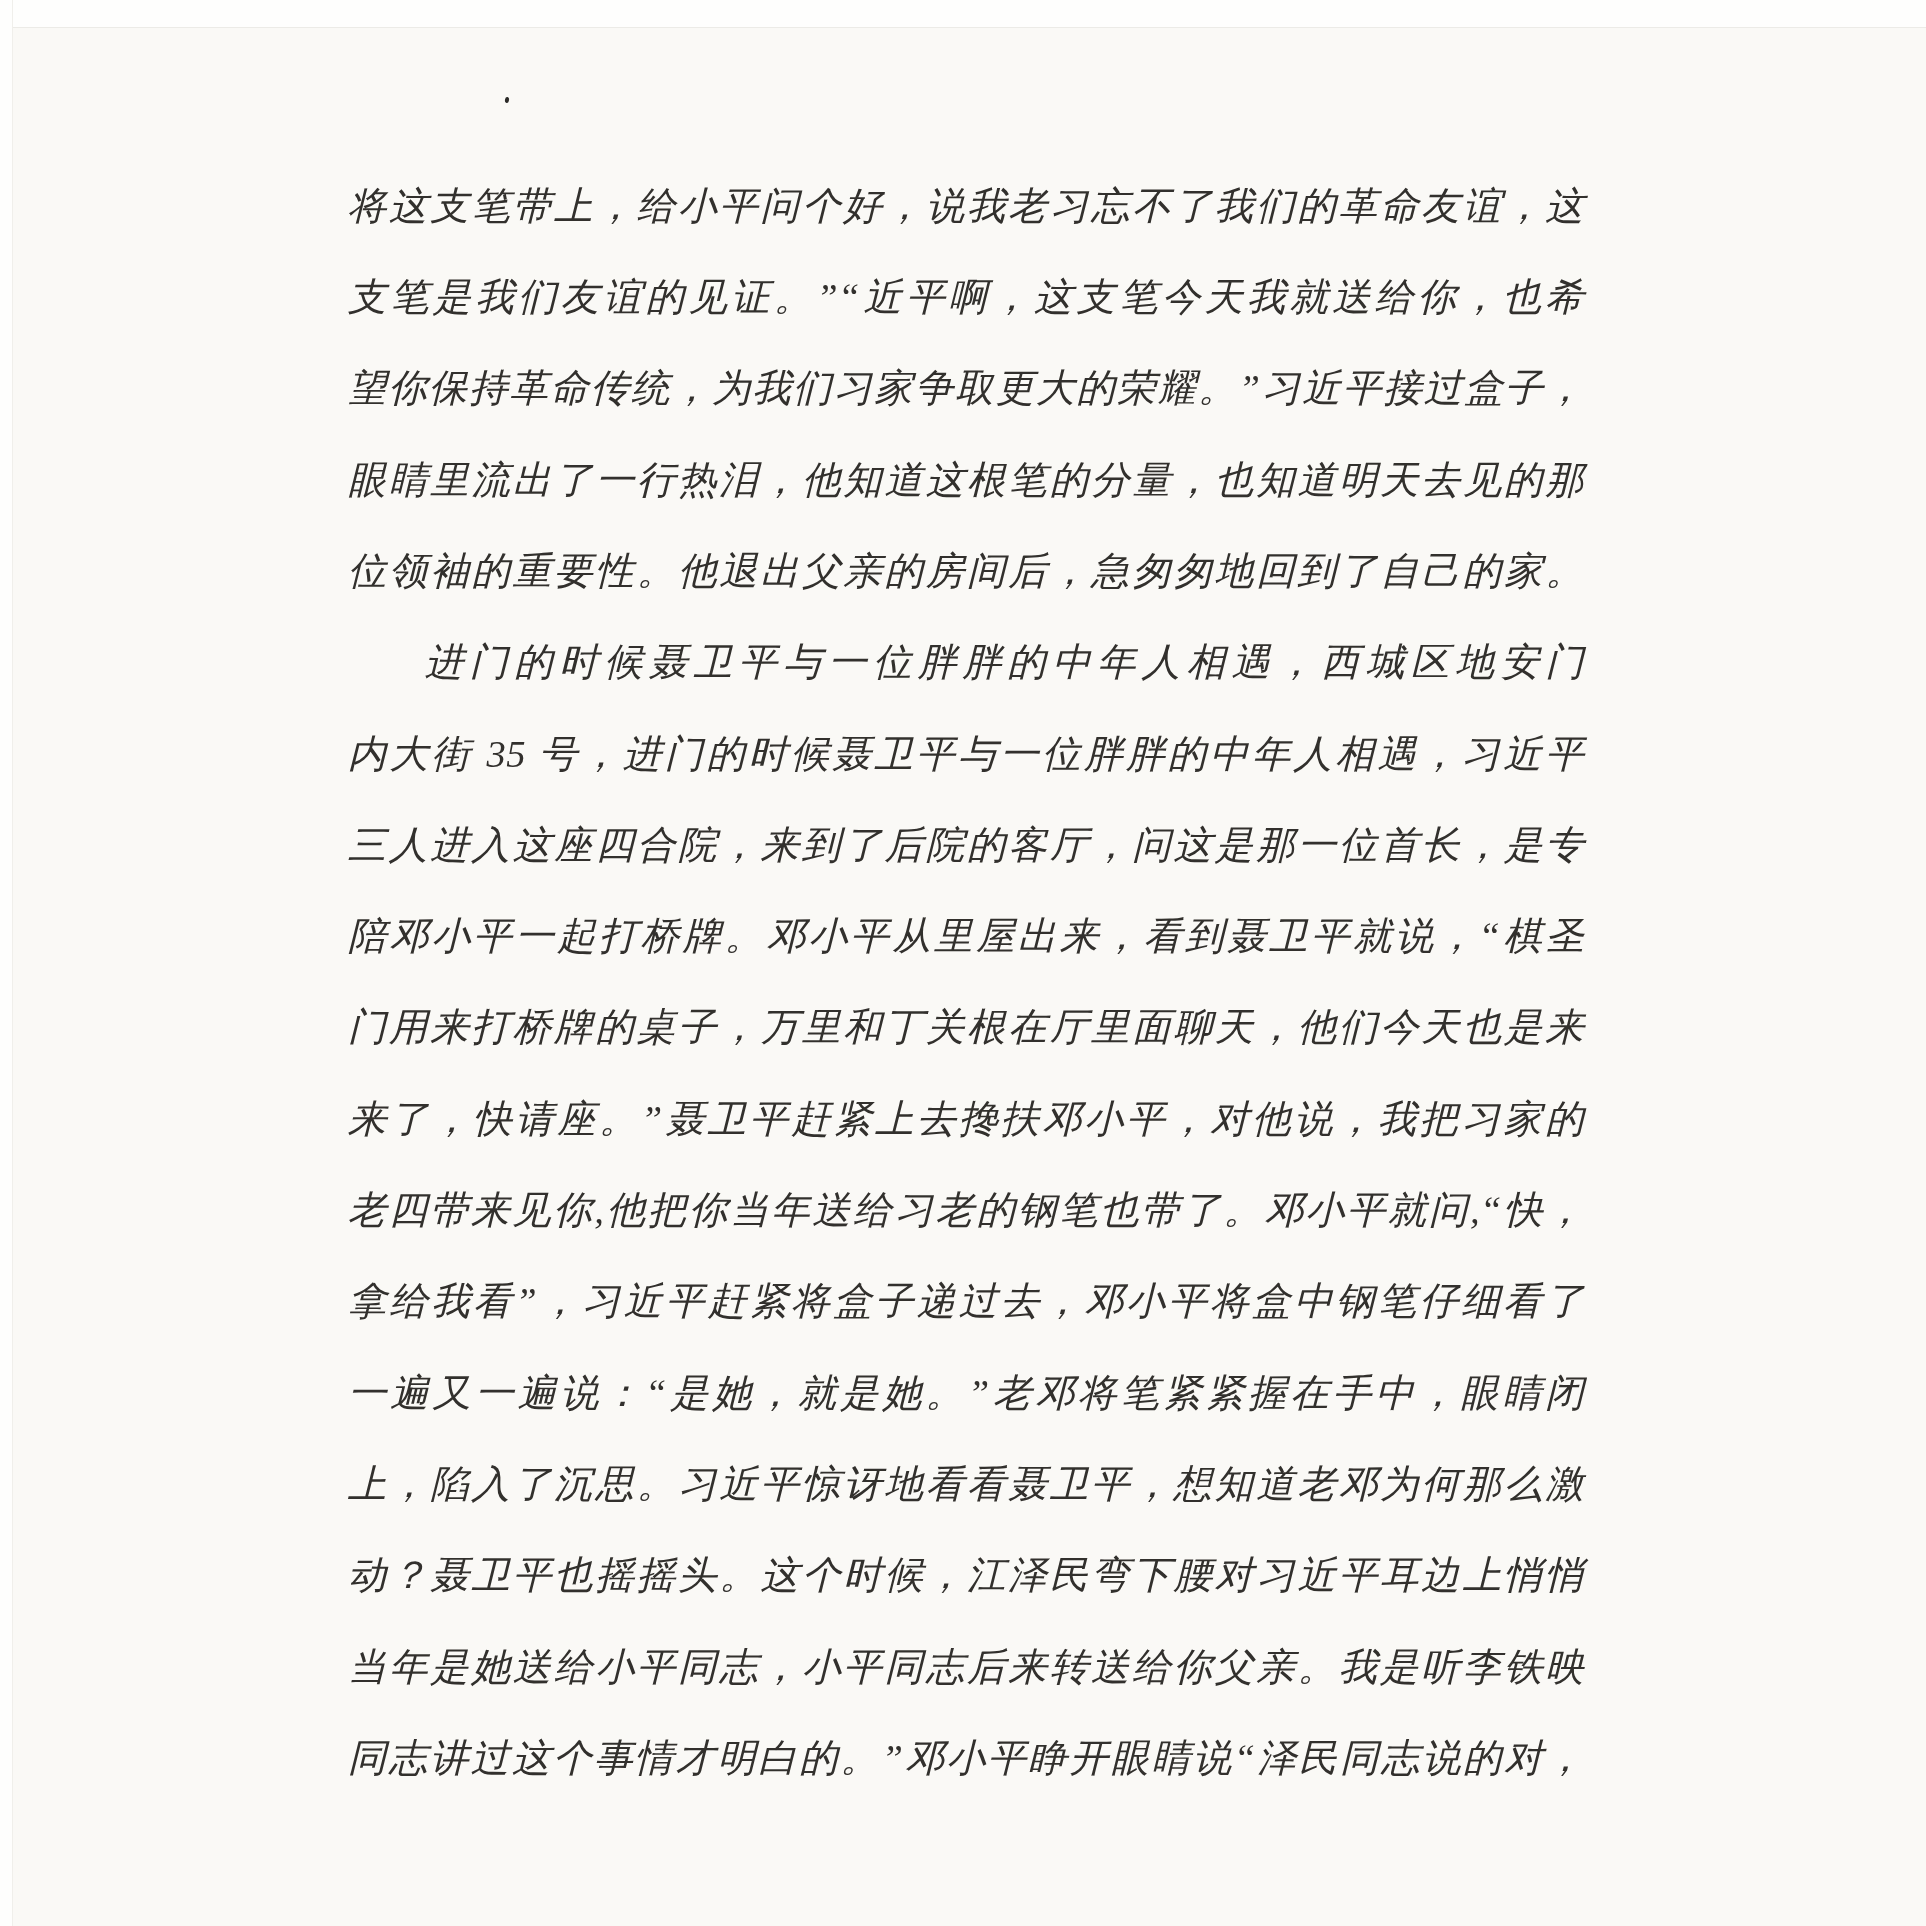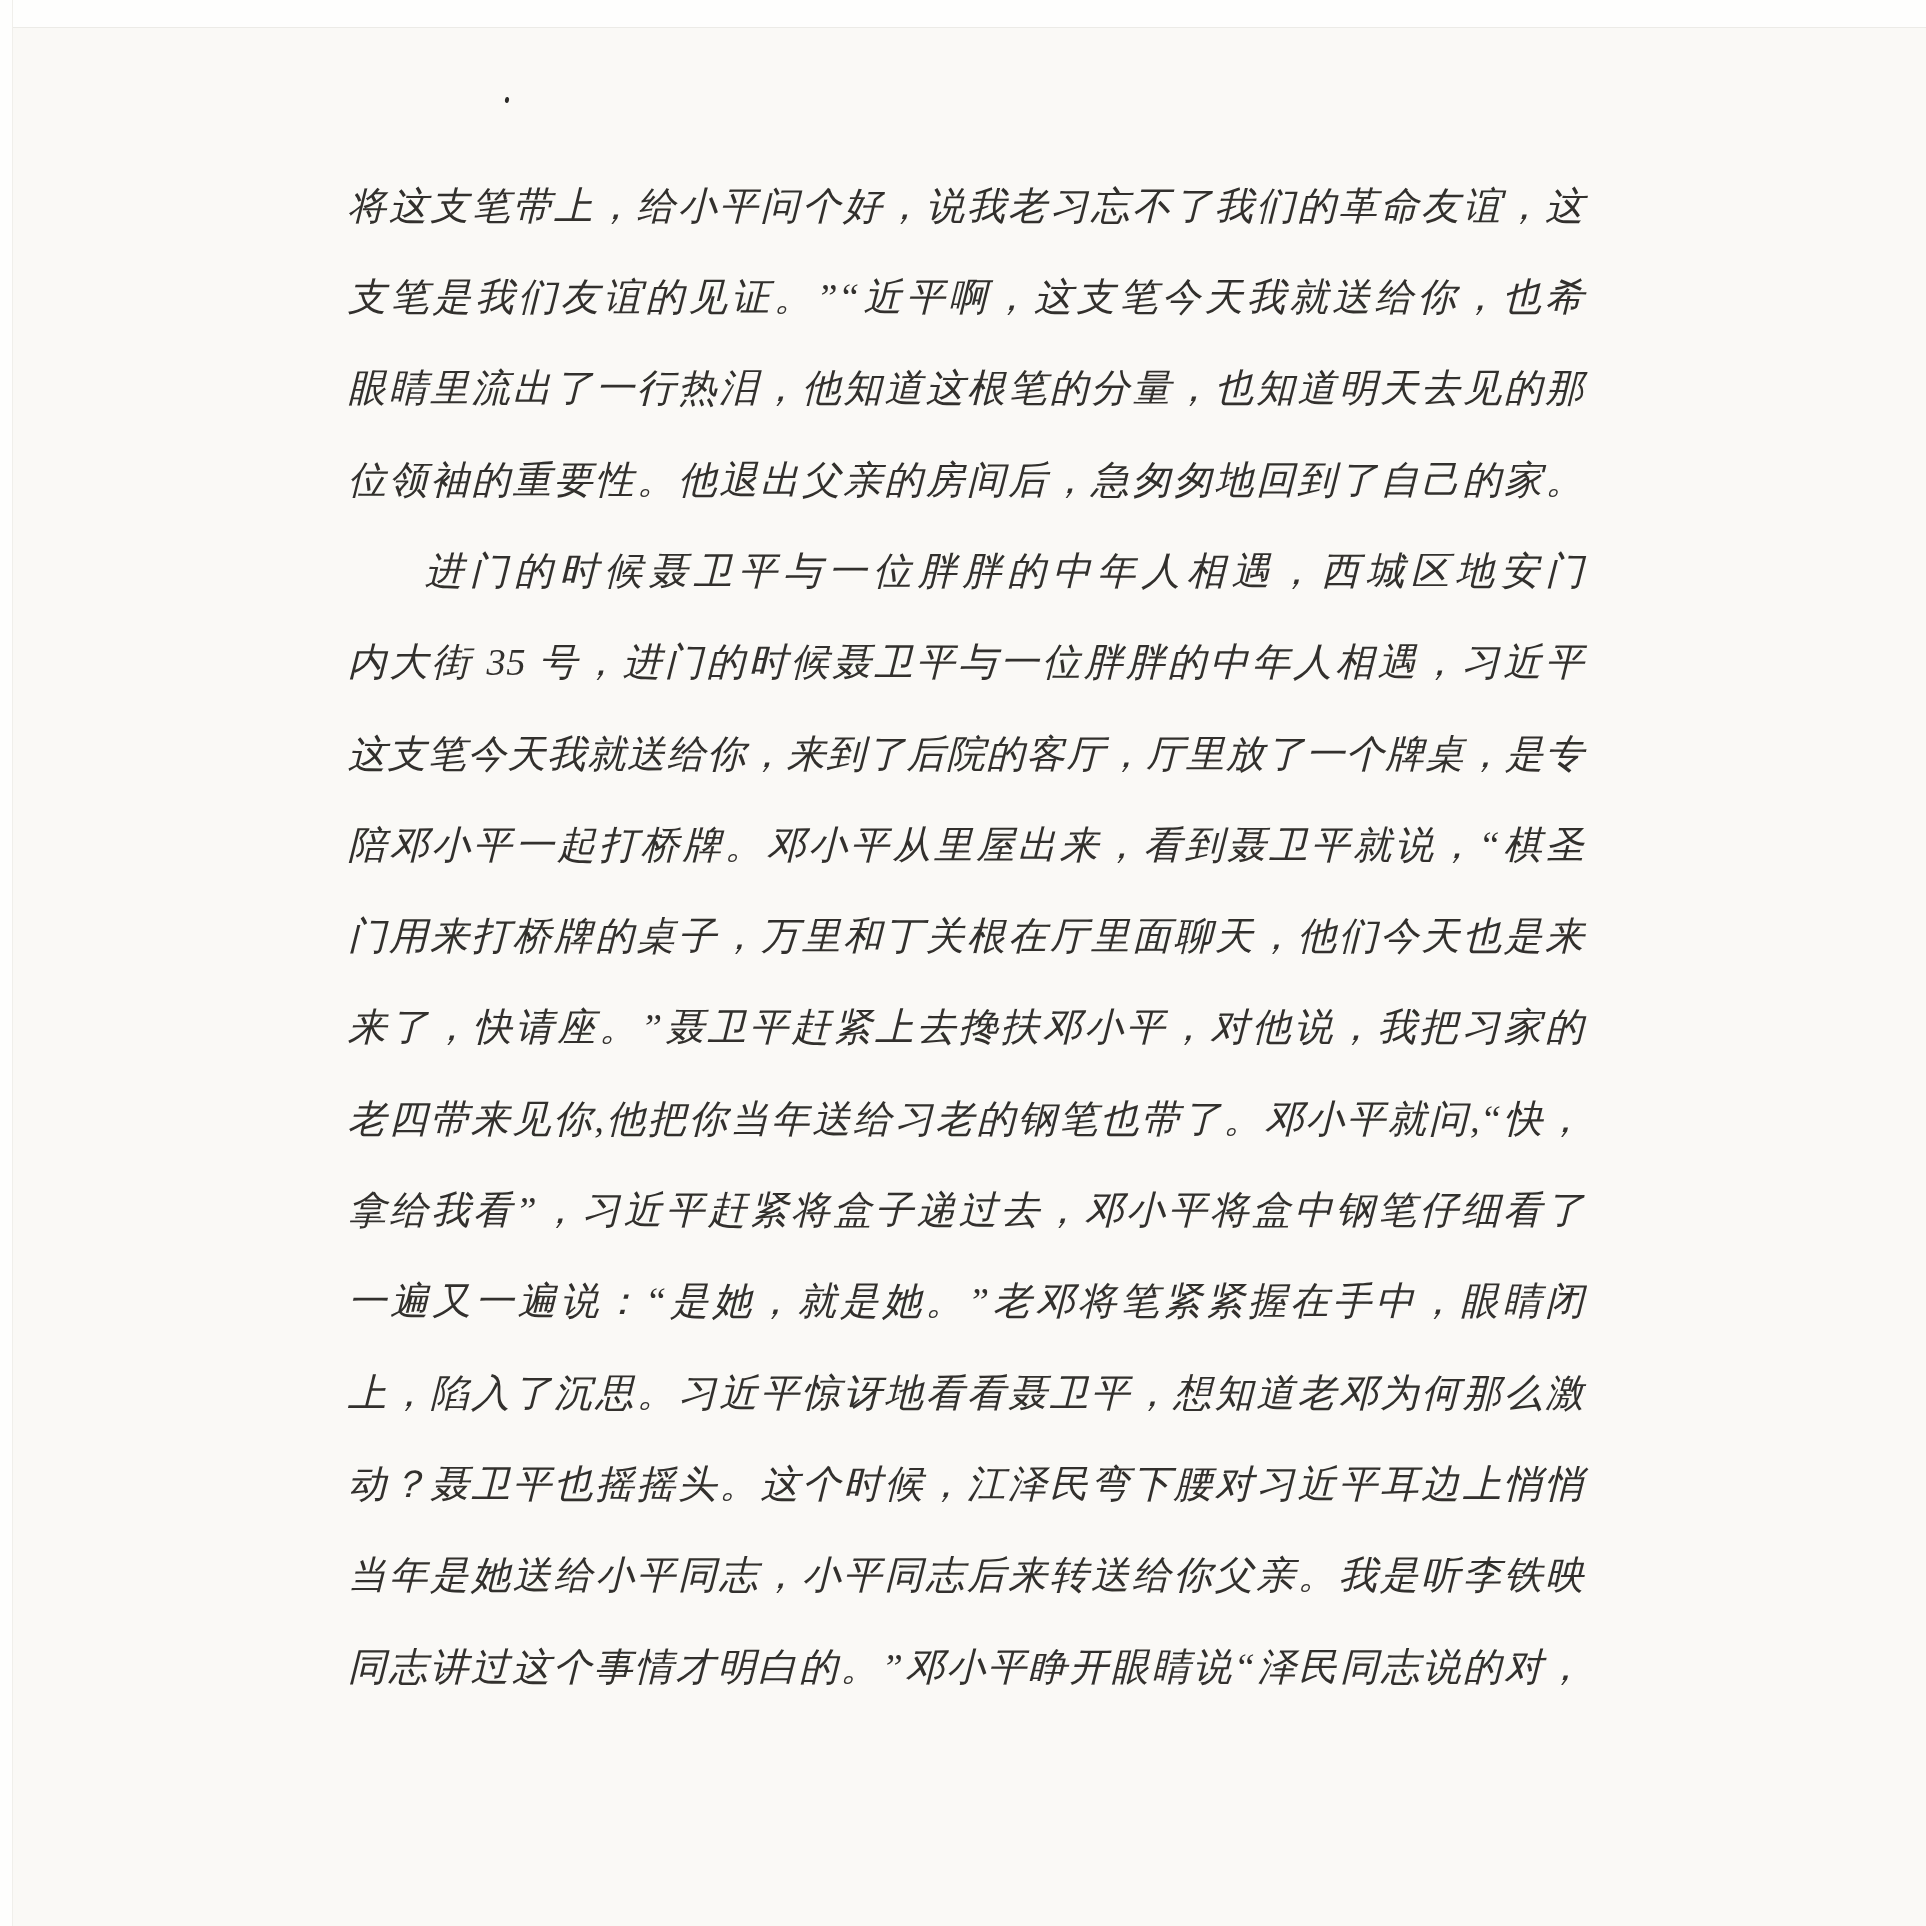--- a/index.html
+++ b/index.html
@@ -66,25 +66,26 @@
 
 <div class="page">
   <div class="scan-top-edge"></div>
   <div class="scan-left-edge"></div>
 
   <span class="ink-dot-artifact"></span>
 
   <div class="text-block" id="text-block">
       <div class="text-line">将这支笔带上，给小平问个好，说我老习忘不了我们的革命友谊，这</div>
       <div class="text-line">支笔是我们友谊的见证。”“近平啊，这支笔今天我就送给你，也希</div>
+      <div class="text-line">望你保持革命传统，为我们习家争取更大的荣耀。”习近平接过盒子，</div>
       <div class="text-line">眼睛里流出了一行热泪，他知道这根笔的分量，也知道明天去见的那</div>
       <div class="text-line">位领袖的重要性。他退出父亲的房间后，急匆匆地回到了自己的家。</div>
       <div class="text-line indent">进门的时候聂卫平与一位胖胖的中年人相遇，西城区地安门</div>
       <div class="text-line">内大街 35 号，进门的时候聂卫平与一位胖胖的中年人相遇，习近平</div>
-      <div class="text-line">这支笔今天我就送给你，来到了后院的客厅，厅里放了一个牌桌，是专</div>
+      <div class="text-line">三人进入这座四合院，来到了后院的客厅，问这是那一位首长，是专</div>
       <div class="text-line">陪邓小平一起打桥牌。邓小平从里屋出来，看到聂卫平就说，“棋圣</div>
       <div class="text-line">门用来打桥牌的桌子，万里和丁关根在厅里面聊天，他们今天也是来</div>
       <div class="text-line">来了，快请座。”聂卫平赶紧上去搀扶邓小平，对他说，我把习家的</div>
       <div class="text-line">老四带来见你,他把你当年送给习老的钢笔也带了。邓小平就问,“快，</div>
       <div class="text-line">拿给我看”，习近平赶紧将盒子递过去，邓小平将盒中钢笔仔细看了</div>
       <div class="text-line">一遍又一遍说：“是她，就是她。”老邓将笔紧紧握在手中，眼睛闭</div>
       <div class="text-line">上，陷入了沉思。习近平惊讶地看看聂卫平，想知道老邓为何那么激</div>
       <div class="text-line">动？聂卫平也摇摇头。这个时候，江泽民弯下腰对习近平耳边上悄悄</div>
       <div class="text-line">当年是她送给小平同志，小平同志后来转送给你父亲。我是听李铁映</div>
       <div class="text-line">同志讲过这个事情才明白的。”邓小平睁开眼睛说“泽民同志说的对，</div>

